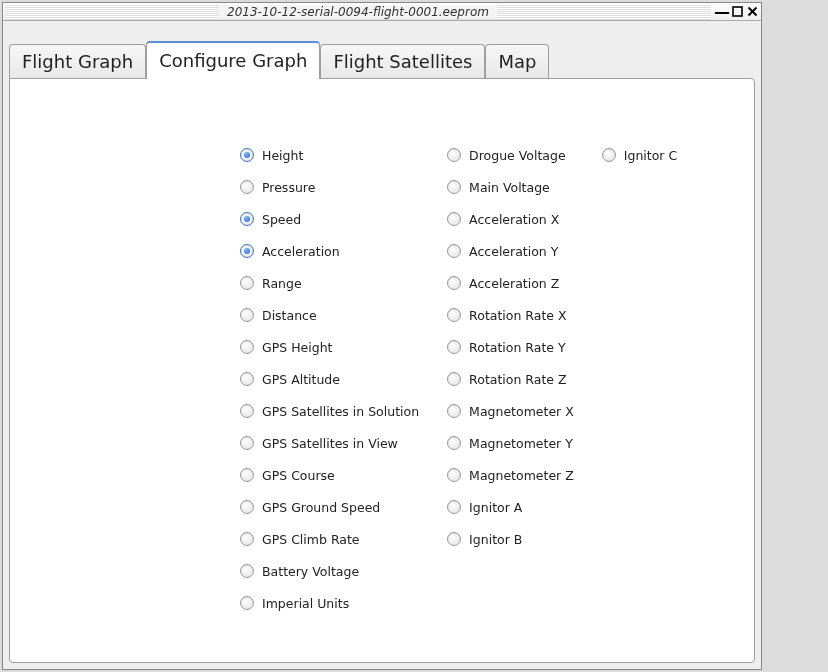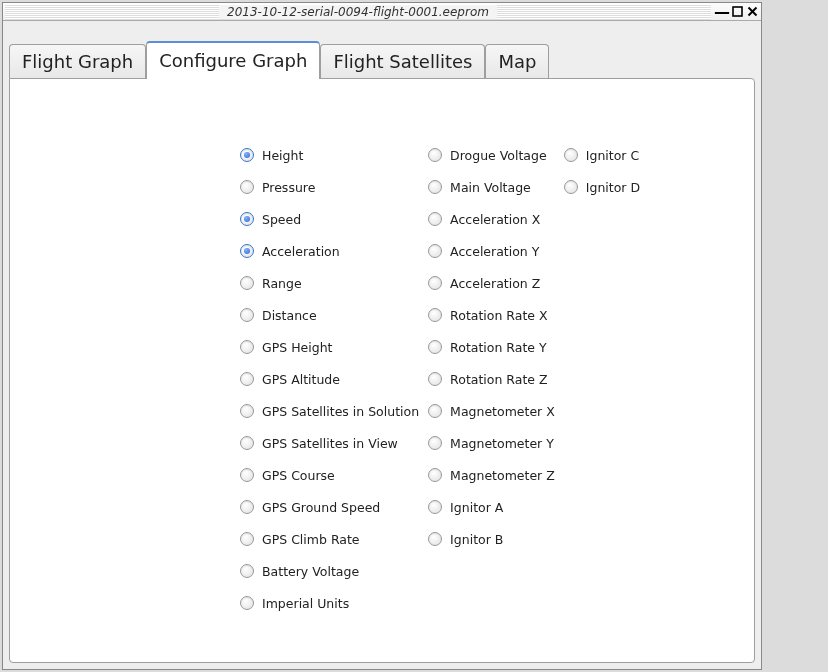--- a/index.html
+++ b/index.html
@@ -105,21 +105,21 @@
       flex: 1;
       background: #ffffff;
       border: 1px solid #9e9e9e;
       border-radius: 0 4px 4px 4px;
       position: relative;
       z-index: 1;
       padding: 60px 0 0 230px;
     }
     .options-grid {
       display: flex;
-      gap: 9px;
+      gap: 28px;
     }
     .options-col {
       display: flex;
       flex-direction: column;
     }
     .radio-row {
       display: flex;
       align-items: center;
       height: 32px;
       cursor: pointer;
@@ -309,21 +309,17 @@
             <div class="radio-row">
               <span class="radio-outer"></span>
               <span class="radio-label">Ignitor B</span>
             </div>
           </div>
         <div class="options-col" id="col3">
             <div class="radio-row">
               <span class="radio-outer"></span>
               <span class="radio-label">Ignitor C</span>
             </div>
-            <div class="radio-row">
-              <span class="radio-outer"></span>
-              <span class="radio-label">Ignitor D</span>
-            </div>
           </div>
       </div>
     </div>
   </div>
 </div>
 
 </body></html>

